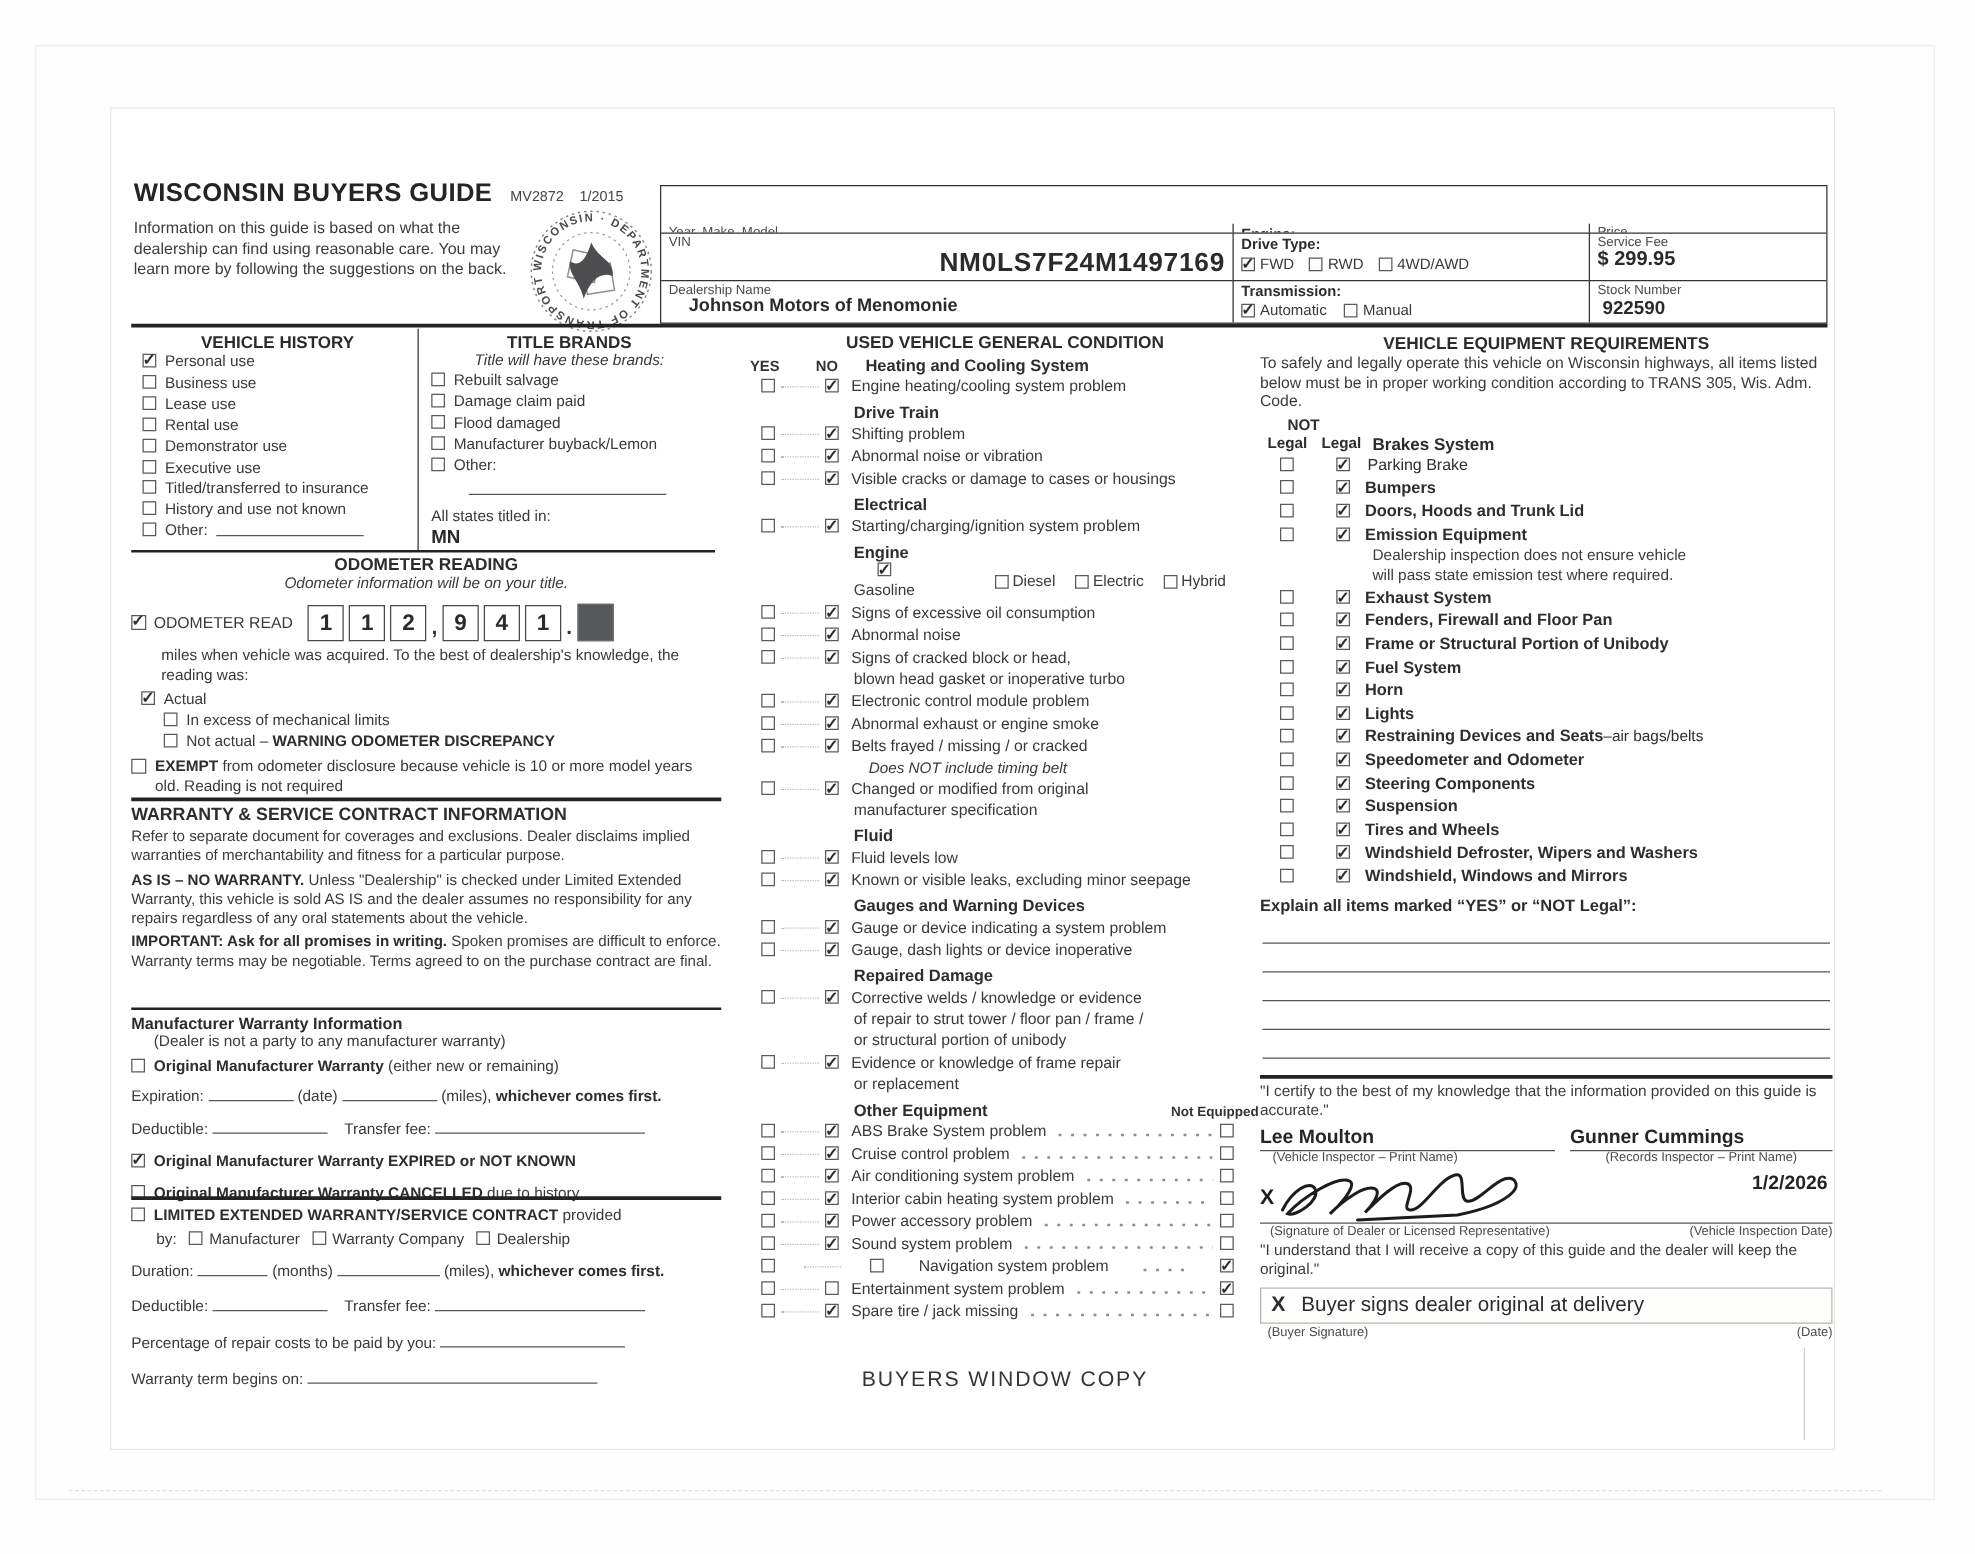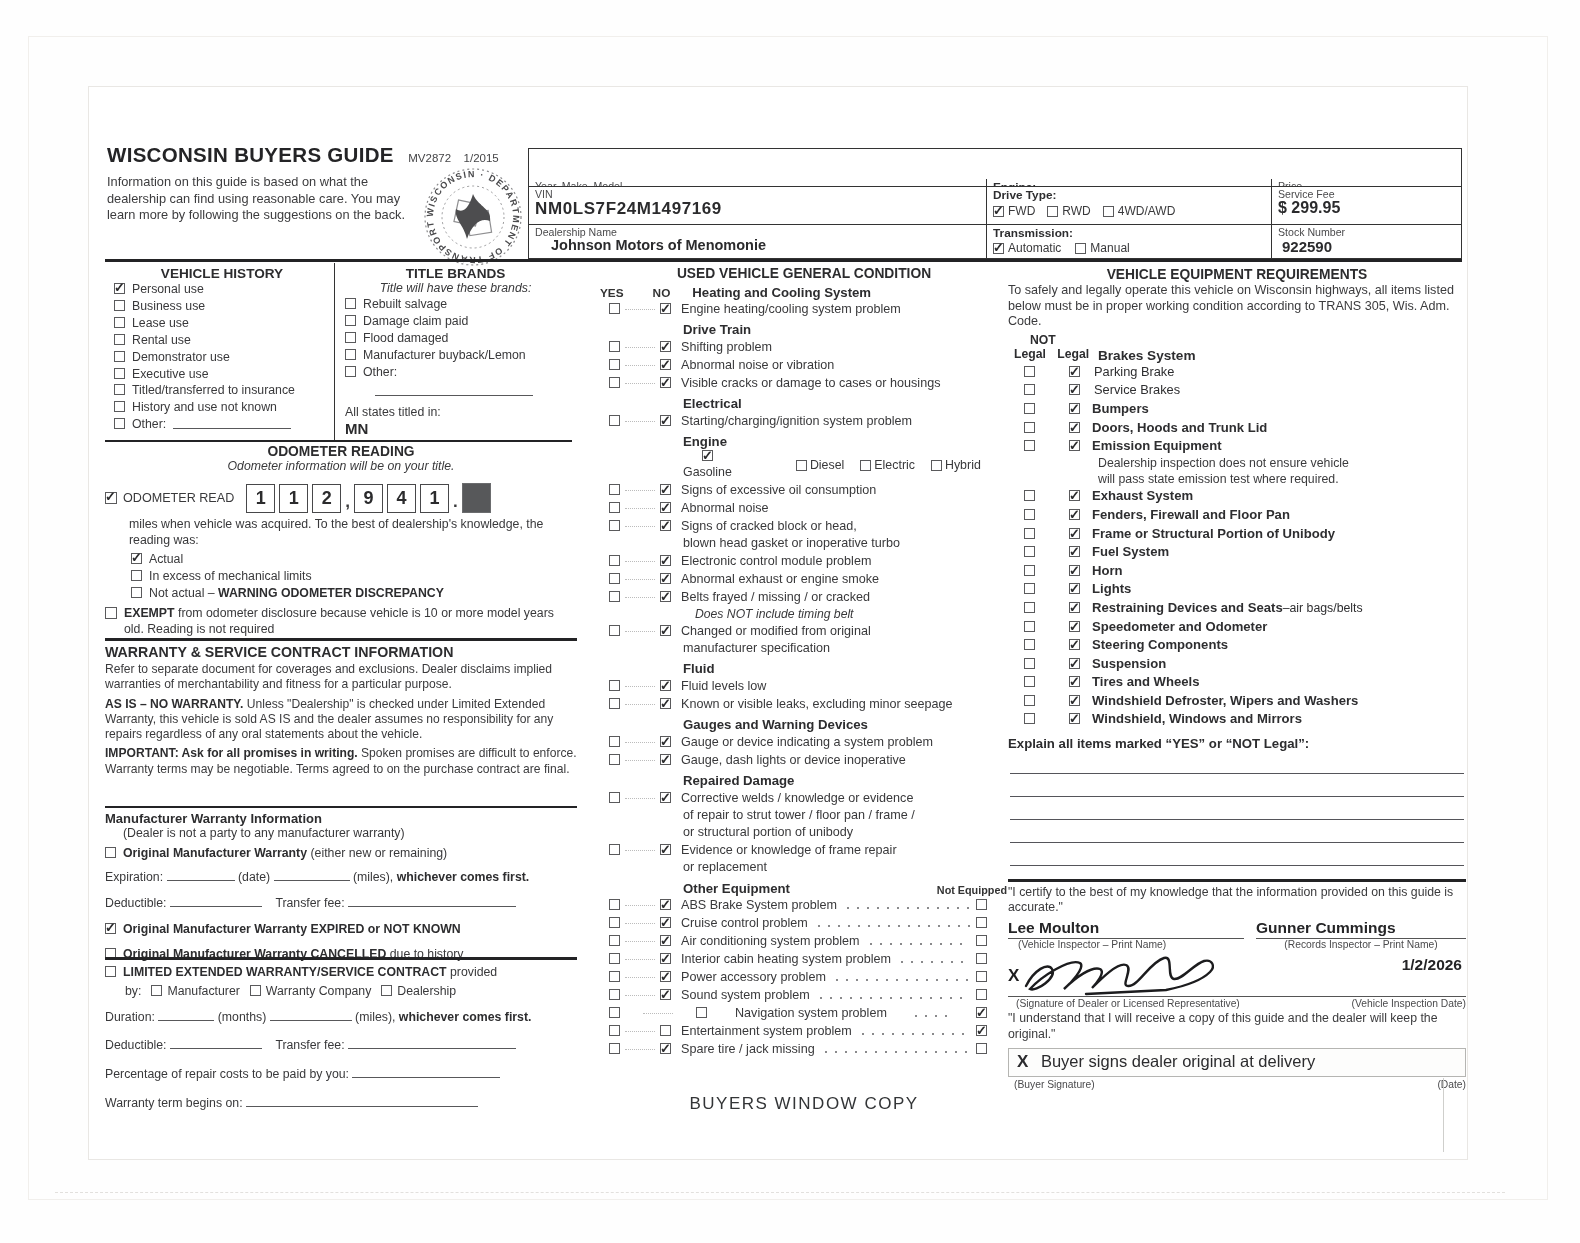--- a/index.html
+++ b/index.html
@@ -101,21 +101,21 @@
         <span class="fillv" style="width:58px;">I4</span>
       </div>
     </div>
     <div class="hcell r1">
       <div class="sm">Price</div>
       <div class="v" style="font-size:17px;margin-top:-2px;">$ 21,995</div>
     </div>
 
     <div class="hcell c1">
       <div class="sm">VIN</div>
-      <div class="v" style="font-size:17px;text-align:left;letter-spacing:.6px;margin-top:-1px;">NM0LS7F24M1497169</div>
+      <div class="v" style="font-size:21px;text-align:right;letter-spacing:.6px;margin-top:-1px;">NM0LS7F24M1497169</div>
     </div>
     <div class="hcell">
       <div class="bold" style="font-size:11.8px;">Drive Type:</div>
       <div style="display:flex;gap:12px;margin-top:2px;font-size:12px;align-items:center;">
         <span style="display:flex;gap:4px;align-items:center;">
             <span class="cb s" data-checked="true"></span>
             <span>FWD</span>
           </span>
         <span style="display:flex;gap:4px;align-items:center;">
             <span class="cb s" data-checked="false"></span>
@@ -239,21 +239,21 @@
         <span class="digit">2</span>
         <span style="font-size:17px;font-weight:700;margin-top:8px;">,</span>
         <span class="digit">9</span>
         <span class="digit">4</span>
         <span class="digit">1</span>
         <span style="font-size:17px;font-weight:700;margin-top:8px;">.</span>
         <span style="width:27px;height:28px;background:#57585a;border:1px solid #6b6c6e;display:inline-block;"></span>
       </span>
     </div>
     <div class="it" style="margin-left:24px;margin-top:3px;line-height:16.4px;width:440px;">miles when vehicle was acquired. To the best of dealership's knowledge, the reading was:</div>
-    <div class="row it" style="margin-left:26px;margin-top:2px;">
+    <div class="row it" style="margin-left:8px;margin-top:2px;">
         <span class="cb s" style="margin-top:2px;" data-checked="true"></span>
         <span>Actual</span>
       </div>
     <div class="row it" style="margin-left:26px;">
         <span class="cb s" style="margin-top:2px;" data-checked="false"></span>
         <span>In excess of mechanical limits</span>
       </div>
     <div class="row it" style="margin-left:26px;">
         <span class="cb s" style="margin-top:2px;" data-checked="false"></span>
         <span><span>Not actual – </span><span class="bold">WARNING ODOMETER DISCREPANCY</span></span>
@@ -592,25 +592,20 @@
 
     <div class="c-head" style="margin:-14px 0 0 90px;font-size:13.6px;">Brakes System</div>
     <div class="e-row">
         <span class="cb s nl" data-checked="false"></span>
         <span class="cb s lg" data-checked="true"></span>
         <span class="e-lbl reg">Parking Brake</span>
       </div>
     <div class="e-row">
         <span class="cb s nl" data-checked="false"></span>
         <span class="cb s lg" data-checked="true"></span>
-        <span class="e-lbl reg">Service Brakes</span>
-      </div>
-    <div class="e-row">
-        <span class="cb s nl" data-checked="false"></span>
-        <span class="cb s lg" data-checked="true"></span>
         <span class="e-lbl">Bumpers</span>
       </div>
     <div class="e-row">
         <span class="cb s nl" data-checked="false"></span>
         <span class="cb s lg" data-checked="true"></span>
         <span class="e-lbl">Doors, Hoods and Trunk Lid</span>
       </div>
     <div class="e-row">
         <span class="cb s nl" data-checked="false"></span>
         <span class="cb s lg" data-checked="true"></span>

